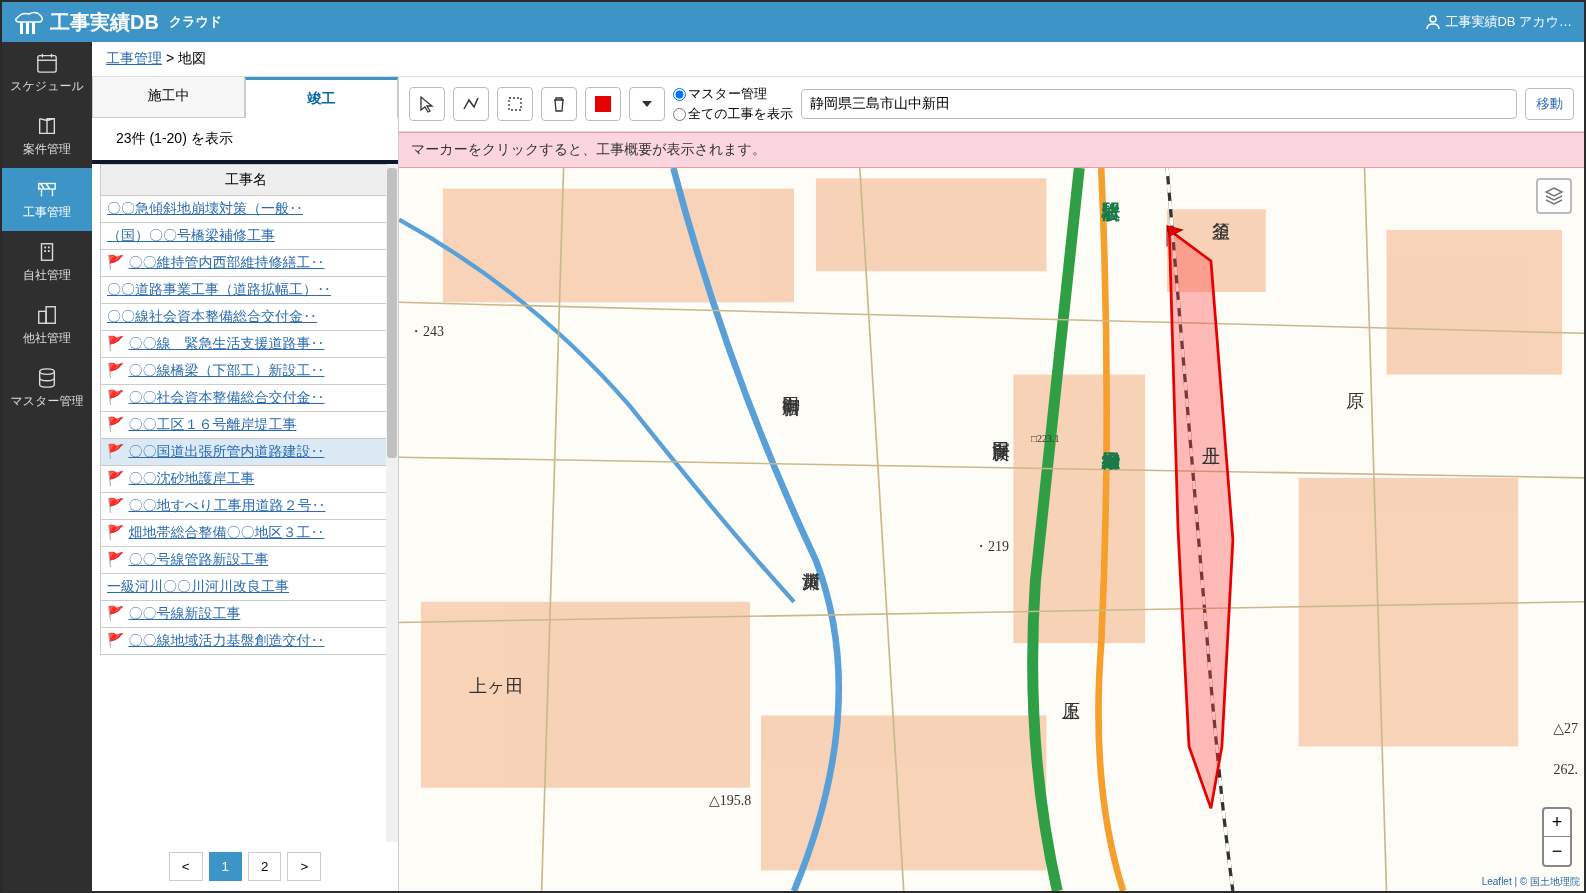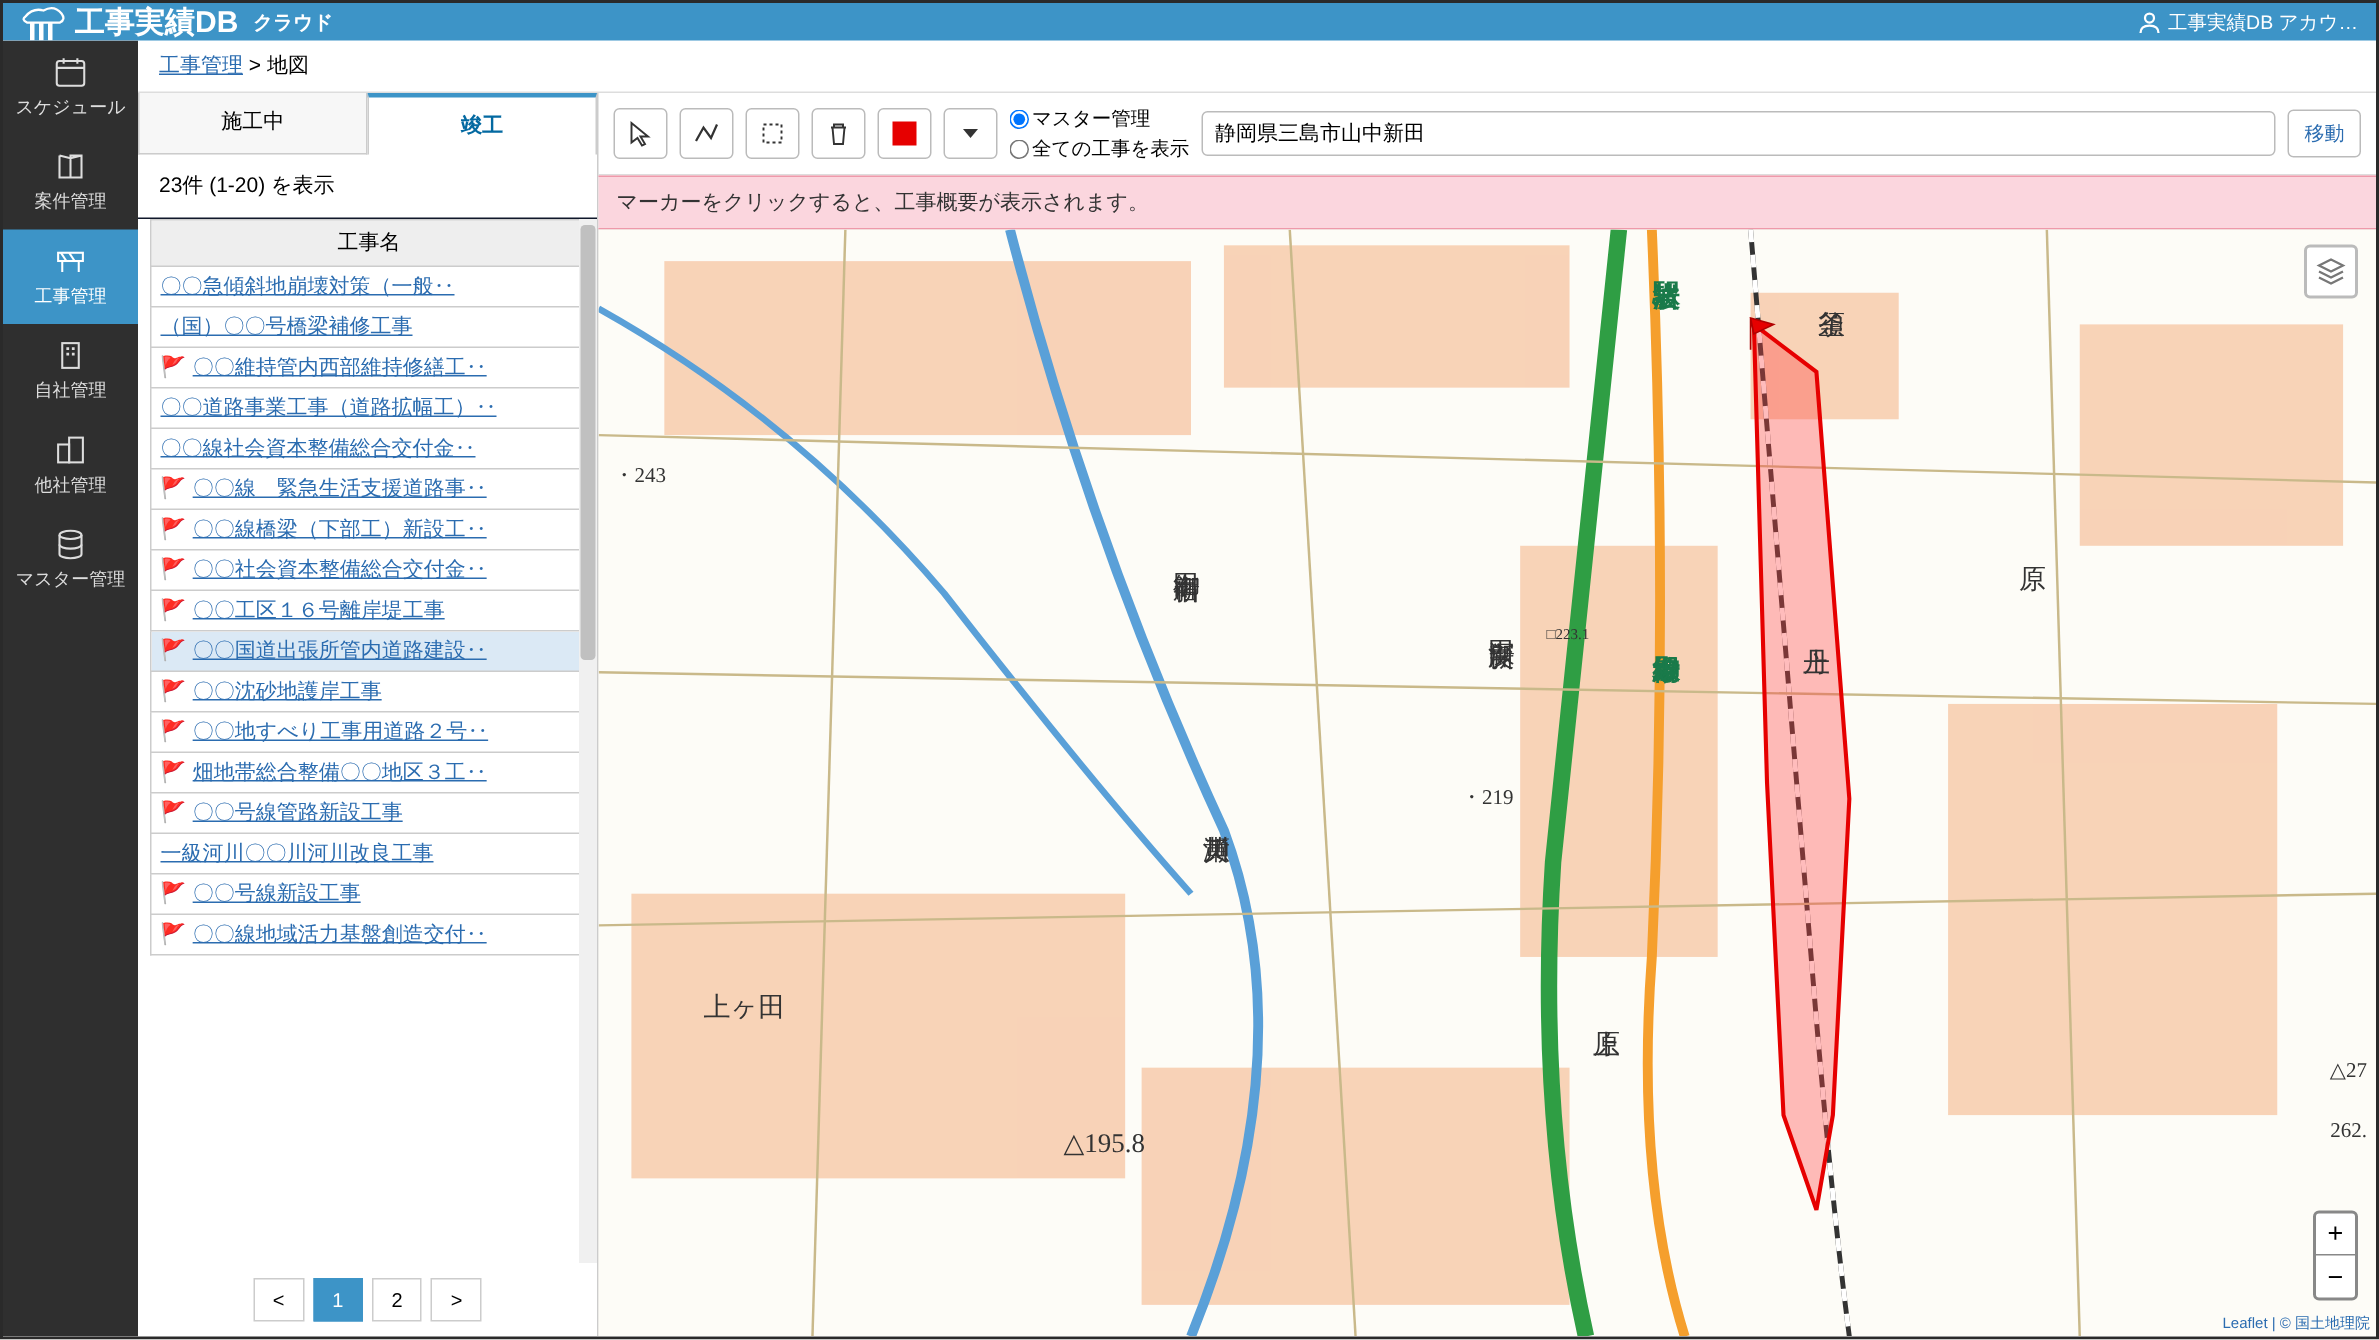--- a/index.html
+++ b/index.html
@@ -1,37 +1,37 @@
 <!DOCTYPE html>
 <html><head>
 <meta charset="utf-8">
 <style>
 * { box-sizing: border-box; margin: 0; padding: 0; }
 body { font-family: "Meiryo", sans-serif; font-size: 14px; background: #fff; overflow: hidden; }
 .app { display: flex; flex-direction: column; height: 893px; width: 1586px; border: 2px solid #2a2a2a; }
-.header { background: #3d94c7; color: #fff; height: 25px; display: flex; align-items: center; padding: 0 12px; }
+.header { background: #3d94c7; color: #fff; height: 40px; display: flex; align-items: center; padding: 0 12px; }
 .logo { display: flex; align-items: center; gap: 6px; font-size: 20px; font-weight: bold; }
 .logo-icon { width: 30px; height: 24px; }
 .logo-sub { font-size: 13px; margin-left: 4px; }
 .header-spacer { flex: 1; }
 .account { display: flex; align-items: center; gap: 4px; font-size: 13px; }
 .body { display: flex; flex: 1; overflow: hidden; }
 .sidebar-nav { width: 90px; background: #2f2f2f; color: #ddd; display: flex; flex-direction: column; }
 .nav-item { display: flex; flex-direction: column; align-items: center; justify-content: center; padding: 10px 4px; gap: 4px; cursor: pointer; font-size: 12px; }
 .nav-item.active { background: #3d94c7; color: #fff; }
 .nav-icon { width: 26px; height: 22px; }
 .content { flex: 1; display: flex; flex-direction: column; overflow: hidden; }
 .breadcrumb { padding: 8px 14px; font-size: 14px; border-bottom: 1px solid #ddd; }
 .breadcrumb a { color: #2b6cb0; text-decoration: underline; }
 .main-row { display: flex; flex: 1; overflow: hidden; }
 .left-panel { width: 307px; border-right: 1px solid #ccc; display: flex; flex-direction: column; }
 .tabs { display: flex; }
 .tab { flex: 1; text-align: center; padding: 10px 0; border: 1px solid #ccc; border-top: none; cursor: pointer; background: #f7f7f7; }
 .tab.active { background: #fff; border-bottom: none; border-top: 3px solid #3d94c7; color: #0369a1; font-weight: bold; }
-.count-label { padding: 12px 14px; border-bottom: 1px solid #0f172a; }
+.count-label { padding: 12px 24px; border-bottom: 4px solid #0f172a; }
 .table-wrap { flex: 1; overflow-y: auto; padding: 0 6px 0 8px; }
 .proj-table { width: 100%; border-collapse: collapse; }
 .proj-table th { background: #eee; border: 1px solid #ccc; padding: 6px; font-weight: normal; }
 .proj-table td { border: 1px solid #ccc; padding: 4px 6px; white-space: nowrap; overflow: hidden; text-overflow: ellipsis; max-width: 220px; }
 .proj-table tr.selected td { background: #dbe9f5; }
 .proj-link { color: #2b6cb0; text-decoration: underline; }
 .flag { color: #d22; margin-right: 4px; display: inline-block; }
 .pagination { display: flex; justify-content: center; gap: 6px; padding: 10px 0; }
 .page-btn { border: 1px solid #ccc; background: #fff; padding: 6px 12px; cursor: pointer; }
 .page-btn.active { background: #3d94c7; color: #fff; border-color: #3d94c7; }
@@ -311,21 +311,21 @@
             <div class="map-label" style="top:265px; left:800px">上丹</div>
             <div class="map-label" style="top:260px; left:590px">深良新田</div>
             <div class="map-label" style="top:215px; left:380px">御宿新田</div>
             <div class="map-label" style="top:520px; left:660px">上原</div>
             <div class="map-label h" style="top:506px; left:70px">上ヶ田</div>
             <div class="map-label green" style="top:270px; left:700px">御殿場線</div>
             <div class="map-label" style="top:390px; left:400px">黄瀬川</div>
             <div class="map-label h" style="top:155px; left:10px; font-size:14px">・243</div>
             <div class="map-label h" style="top:265px; left:632px; font-size:10px">□223.1</div>
             <div class="map-label h" style="top:370px; left:575px; font-size:14px">・219</div>
-            <div class="map-label h" style="top:598px; left:310px; font-size:18px">△195.8</div>
+            <div class="map-label h" style="top:624px; left:310px; font-size:14px">△195.8</div>
             <div class="map-label h" style="top:552px; right:6px; font-size:14px">△27</div>
             <div class="map-label h" style="top:594px; right:6px; font-size:14px">262.</div>
 
             <div class="layer-ctrl">
               <svg width="20" height="20" viewBox="0 0 20 20">
                   <path d="M10 2 L18 6 L10 10 L2 6 Z M2 10 L10 14 L18 10 M2 14 L10 18 L18 14" fill="none" stroke="#777" stroke-width="1.5"></path>
                 </svg>
             </div>
             <div class="zoom-ctrl">
               <div class="zoom-btn">+</div>

